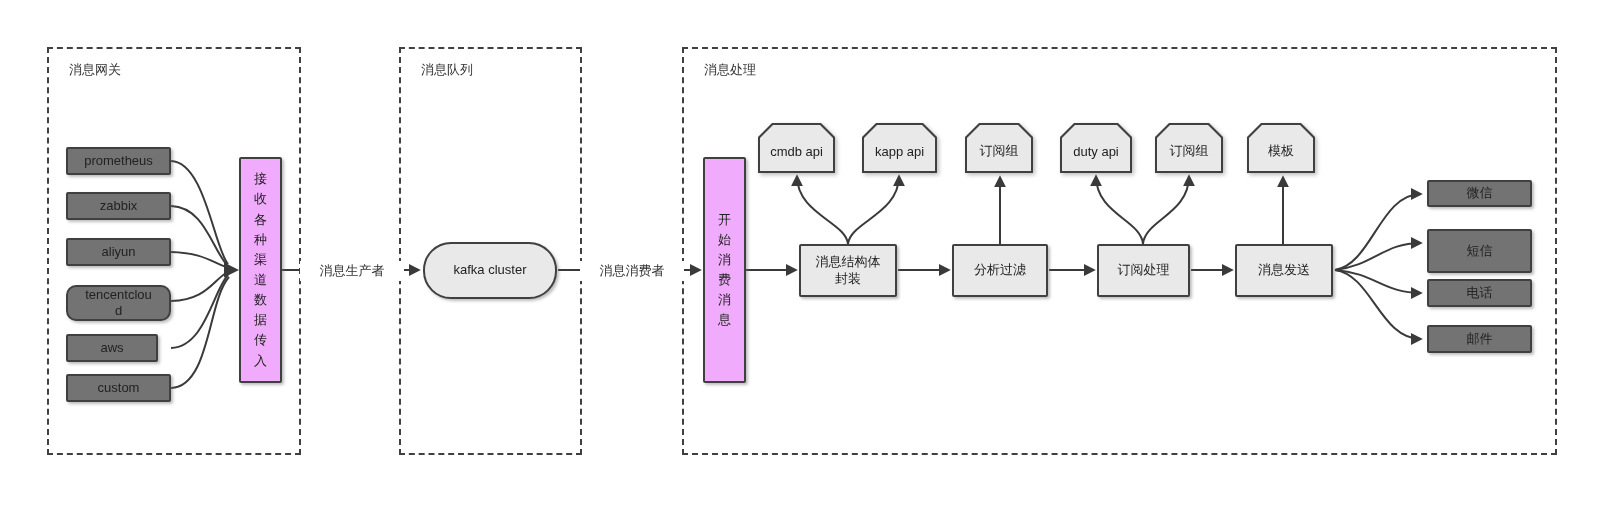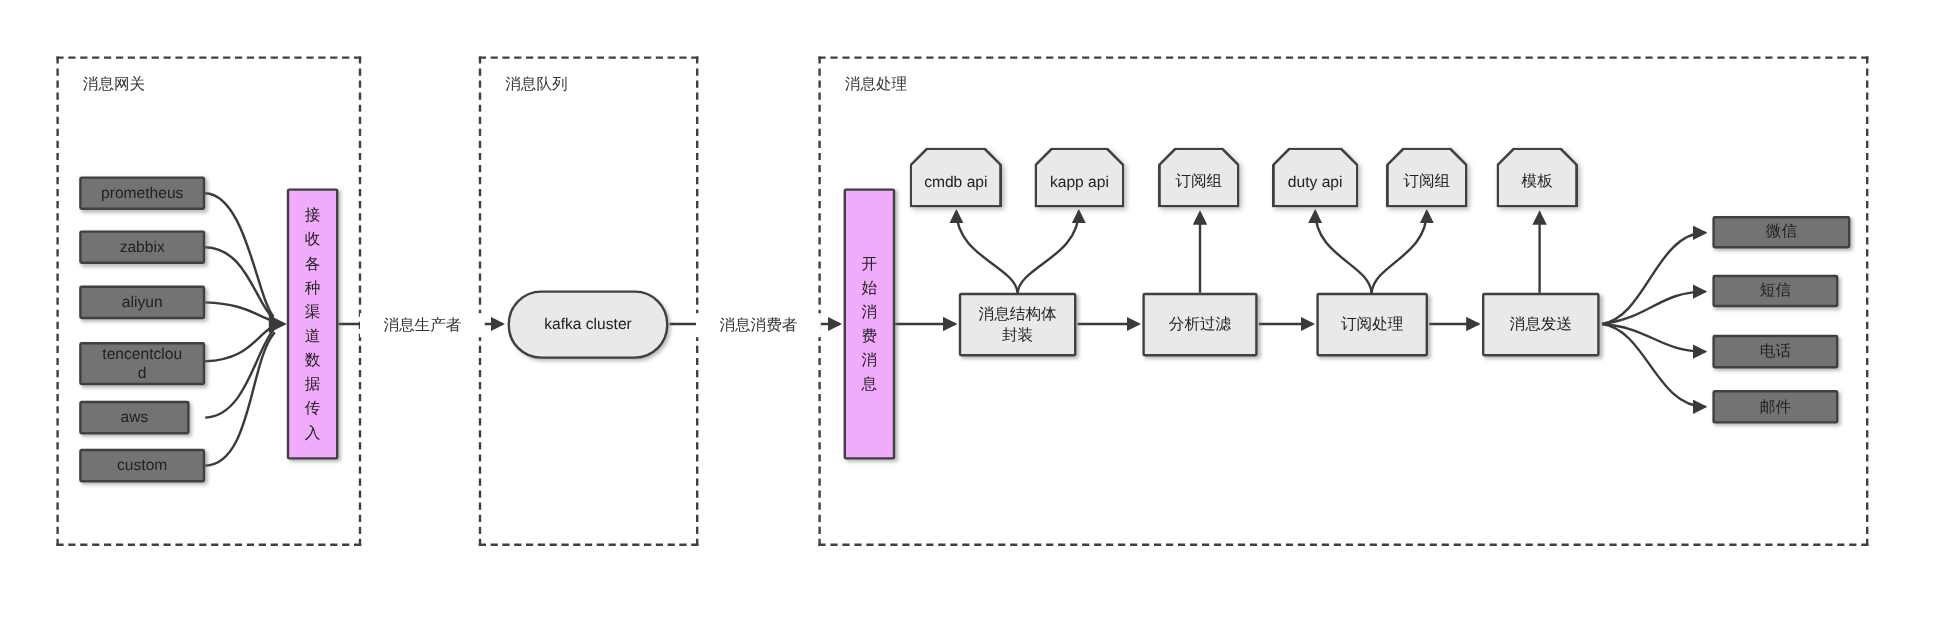--- a/index.html
+++ b/index.html
@@ -11,21 +11,21 @@
   .group-title{position:absolute;left:20px;top:12px;font-size:13px;color:#333;white-space:nowrap;}
   .node{
     position:absolute;box-sizing:border-box;border:2px solid #404040;background:#E9E9E9;
     display:flex;align-items:center;justify-content:center;text-align:center;
     font-size:13px;color:#222;line-height:1.25;border-radius:2px;
     box-shadow:2px 2px 3px rgba(110,110,110,.45);word-break:break-all;padding:0 4px;z-index:3;
   }
   .yellow{background:#737373;}
   .blue{background:#f0abfc;}
   .rounded{border-radius:28px;padding:0 10px;}
-  .tight{padding:16px 17px;}
+  .tight{padding:16px 17px;border-radius:10px;}
   .wrap2{padding:0 13px;}
   .vertical .vtext{display:block;width:14px;margin:0 auto;word-break:break-all;line-height:1.55;text-align:center;}
   .card{position:absolute;z-index:3;filter:drop-shadow(2px 2px 2px rgba(110,110,110,.45));}
   .card .shape-outer{position:absolute;inset:0;background:#404040;
     clip-path:polygon(14px 0,calc(100% - 14px) 0,100% 14px,100% 100%,0 100%,0 14px);}
   .card .shape-inner{position:absolute;inset:2px;background:#E9E9E9;
     clip-path:polygon(13px 0,calc(100% - 13px) 0,100% 13px,100% 100%,0 100%,0 13px);}
   .card .label{position:absolute;inset:0;display:flex;align-items:center;justify-content:center;
     font-size:13px;color:#222;padding-top:6px;}
   .wires{position:absolute;left:0;top:0;z-index:2;pointer-events:none;}
@@ -132,21 +132,21 @@
     <div class="shape-outer"></div>
     <div class="shape-inner"></div>
     <div class="label">模板</div>
   </div>
 
   <div class="node wrap2" style="left:799px;top:244px;width:98px;height:53px">消息结构体封装</div>
   <div class="node" style="left:952px;top:244px;width:96px;height:53px">分析过滤</div>
   <div class="node" style="left:1097px;top:244px;width:93px;height:53px">订阅处理</div>
   <div class="node" style="left:1235px;top:244px;width:98px;height:53px">消息发送</div>
 
-  <div class="node yellow" style="left:1427px;top:180px;width:115px;height:27px">微信</div>
-  <div class="node yellow" style="left:1427px;top:229px;width:105px;height:27px">短信</div>
+  <div class="node yellow" style="left:1427px;top:180px;width:105px;height:27px">微信</div>
+  <div class="node yellow" style="left:1427px;top:229px;width:105px;height:44px">短信</div>
   <div class="node yellow" style="left:1427px;top:279px;width:105px;height:28px">电话</div>
   <div class="node yellow" style="left:1427px;top:325px;width:105px;height:28px">邮件</div>
 
   <div class="edge-label" style="left:300px;top:261px;width:100px">消息生产者</div>
   <div class="edge-label" style="left:580px;top:261px;width:100px">消息消费者</div>
 
 </div>
 
 </body></html>

